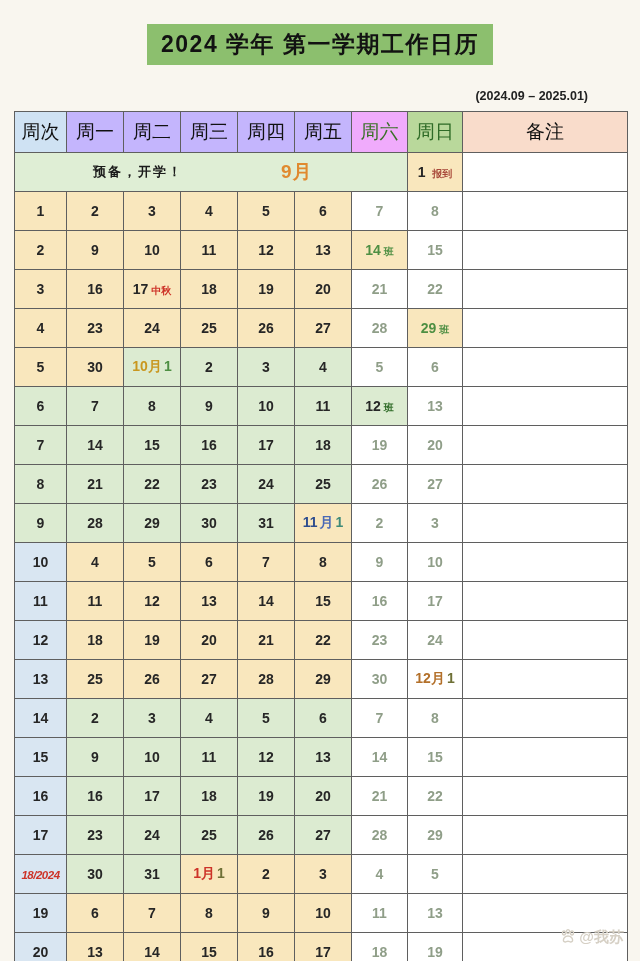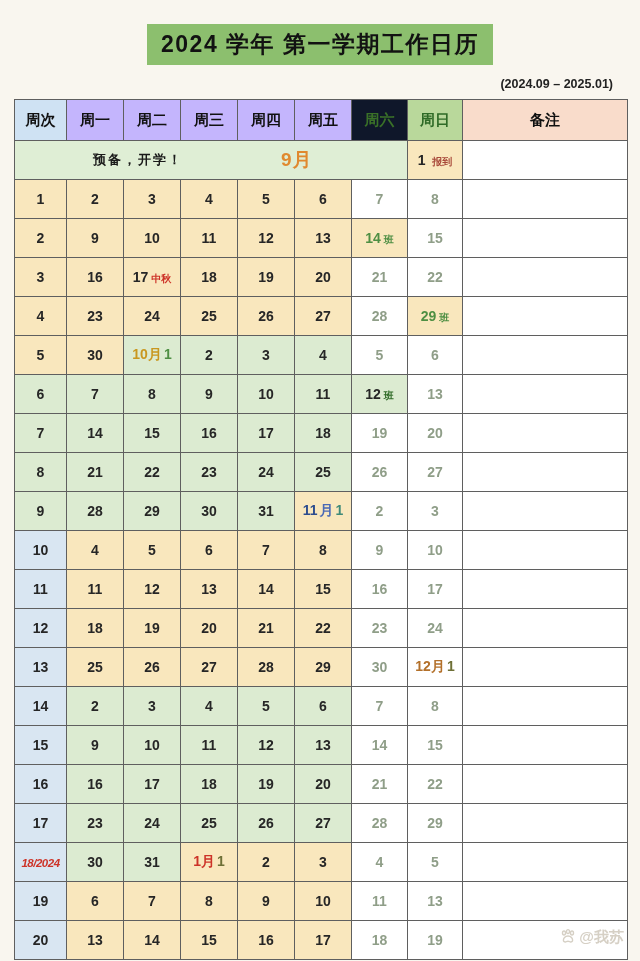--- a/index.html
+++ b/index.html
@@ -8,35 +8,35 @@
     background:#f9f6ef;
     font-family:"Liberation Sans", sans-serif;
     position:relative;overflow:hidden;
   }
   .title-wrap{text-align:center;padding-top:24px}
   .title{
     display:inline-block;background:#8cbf6e;color:#121212;
     font-size:23px;font-weight:700;padding:5px 14px;letter-spacing:1.5px;
   }
   .subtitle{
-    text-align:right;padding-right:27px;margin-top:12px;
+    text-align:right;padding-right:52px;margin-top:24px;
     font-size:12.5px;font-weight:600;color:#222;
   }
   table{
     border-collapse:collapse;table-layout:fixed;width:613px;
     margin:8px 0 0 14px;
   }
   td,th{
     border:1px solid #5f5f5f;text-align:center;vertical-align:middle;
     padding:0;height:38px;font-size:14px;overflow:hidden;
   }
-  th{height:40px;font-size:15px;font-weight:700;color:#111}
+  th{height:40px;font-size:19px;font-weight:400;color:#111}
   .th-wn{background:#cfe2f3}
   .th-wd{background:#c4b5fd}
-  .th-sat{background:#0f172a;color:#3a7128}
+  .th-sat{background:#f0abfc;color:#3a7128}
   .th-sun{background:#b9d89b;color:#2f6b27}
   .th-note{background:#f9dccb}
 
   .bg-sep{background:#f9e7bd}
   .bg-oct{background:#dcebd1}
   .bg-wht{background:#ffffff}
   .bg-blu{background:#d9e6f2}
 
   .cell-part{margin:0 1px;white-space:nowrap}
   .fg-dk{color:#262626;font-weight:700}

